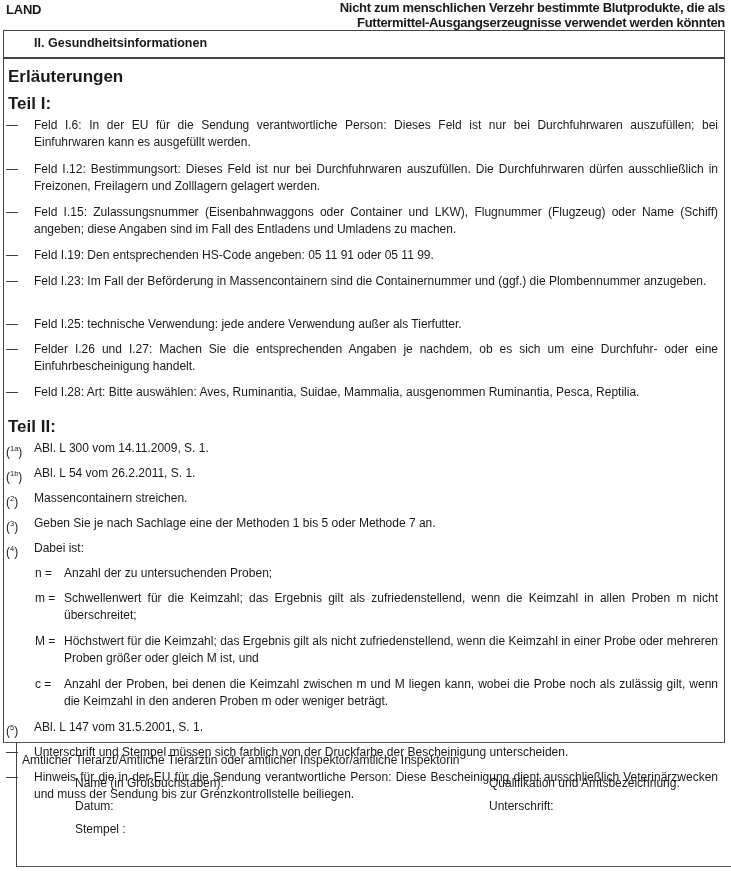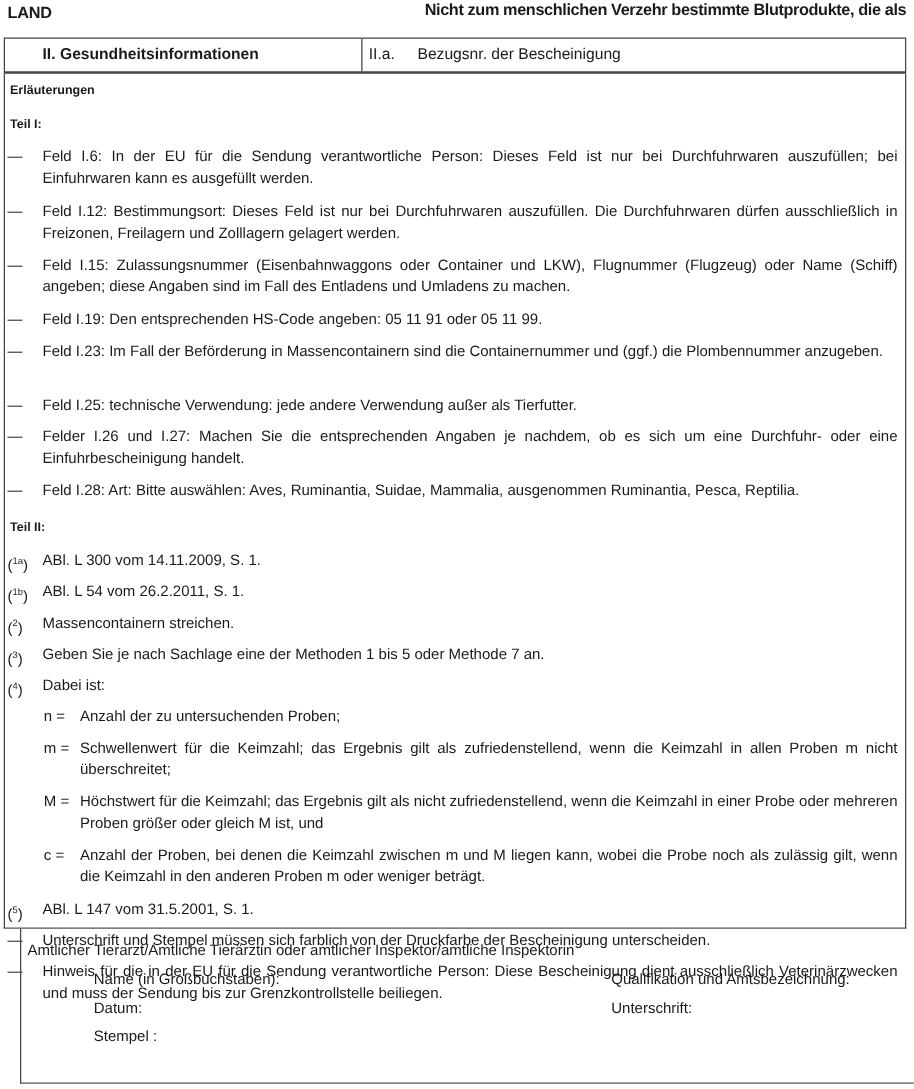--- a/index.html
+++ b/index.html
@@ -30,50 +30,47 @@
   .hdr-c2 .hdr-title { left: 44px; font-weight: normal; }
   .hdr-c3 svg { position: absolute; left: 0; top: 0; }
 
   .box {
     position: absolute; left: 3px; width: 722px; box-sizing: border-box;
     border-left: 1.3px solid #444; border-right: 1.6px solid #444;
   }
   .box-main { top: 59px; height: 684px; border-bottom: 1.6px solid #555; }
   .box-sign { top: 743px; height: 124px; border-bottom: 1.6px solid #555; margin-left: 13px; }
 
-  .section-title { position: absolute; left: 4px; font-weight: bold; font-size: 10px; }
+  .section-title { position: absolute; left: 4px; font-weight: bold; font-size: 17px; }
   .item { position: absolute; left: 0; right: 0; font-size: 12px; line-height: 17px; }
   .item .marker { position: absolute; left: 2px; top: 0; }
   .item .text { position: absolute; left: 30px; right: 6px; text-align: justify; }
   .item .text.nojust { text-align: left; }
   .fn .marker { left: 2px; }
   .fn sup { font-size: 7.5px; vertical-align: 5px; }
   .def { position: absolute; left: 0; right: 0; font-size: 12px; line-height: 17px; }
   .def .sym { position: absolute; left: 31px; }
   .def .text { position: absolute; left: 60px; right: 6px; text-align: justify; }
 
   .sign-title { position: absolute; left: 5px; top: 10px; font-size: 12px; }
   .sign-field { position: absolute; font-size: 12px; }
 </style>
 </head>
 <body>
 
 <div class="top-left">LAND</div>
 <div class="top-right">
   <div>Nicht zum menschlichen Verzehr bestimmte Blutprodukte, die als</div>
+  <div>Futtermittel-Ausgangserzeugnisse verwendet werden könnten</div>
 </div>
 
 <div class="hdr-table">
   <div class="hdr-cell hdr-c1">
     <span class="hdr-num">II.</span>
     <span class="hdr-title">Gesundheitsinformationen</span>
-  </div>
-  <div class="hdr-cell hdr-c2">
-    <span class="hdr-num">II.a.</span>
-    <span class="hdr-title">Bezugsnr. der Bescheinigung</span>
   </div>
 </div>
 
 <div class="box box-main">
   <div class="section-title" style="top:8px;">Erläuterungen</div>
   <div class="section-title" style="top:35px;">Teil I:</div>
 
   <div class="item" style="top:58px;">
     <span class="marker">—</span>
     <span class="text">Feld I.6: In der EU für die Sendung verantwortliche Person: Dieses Feld ist nur bei Durchfuhrwaren auszufüllen; bei Einfuhrwaren kann es ausgefüllt werden.</span>

